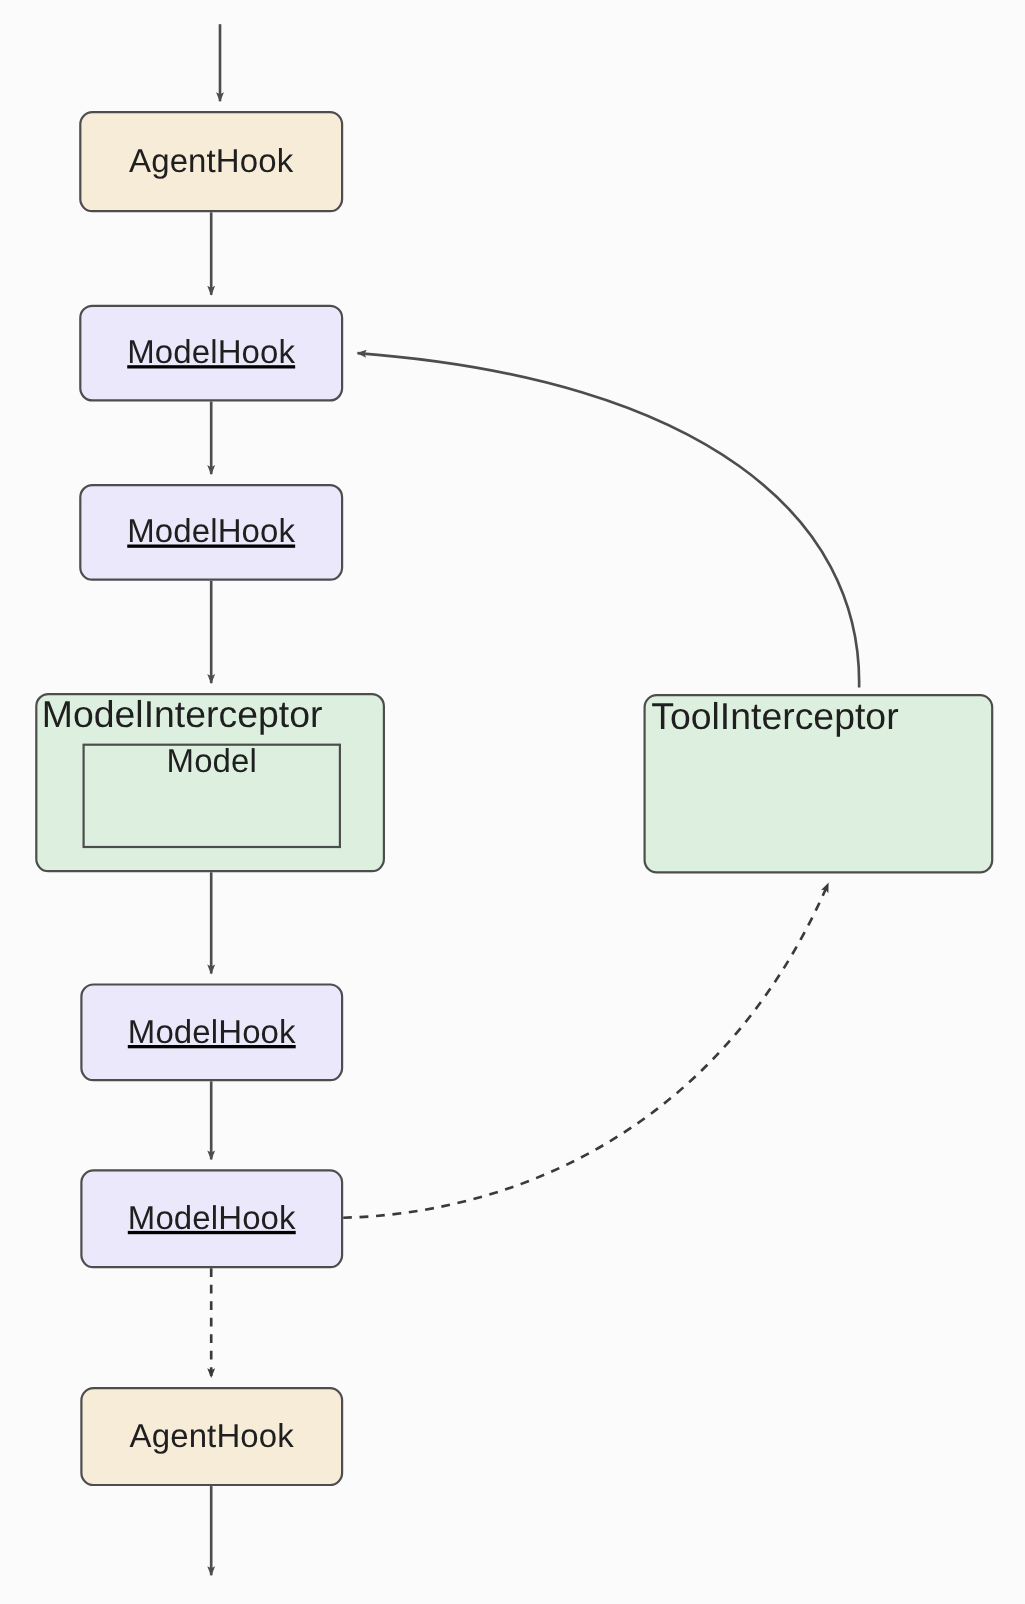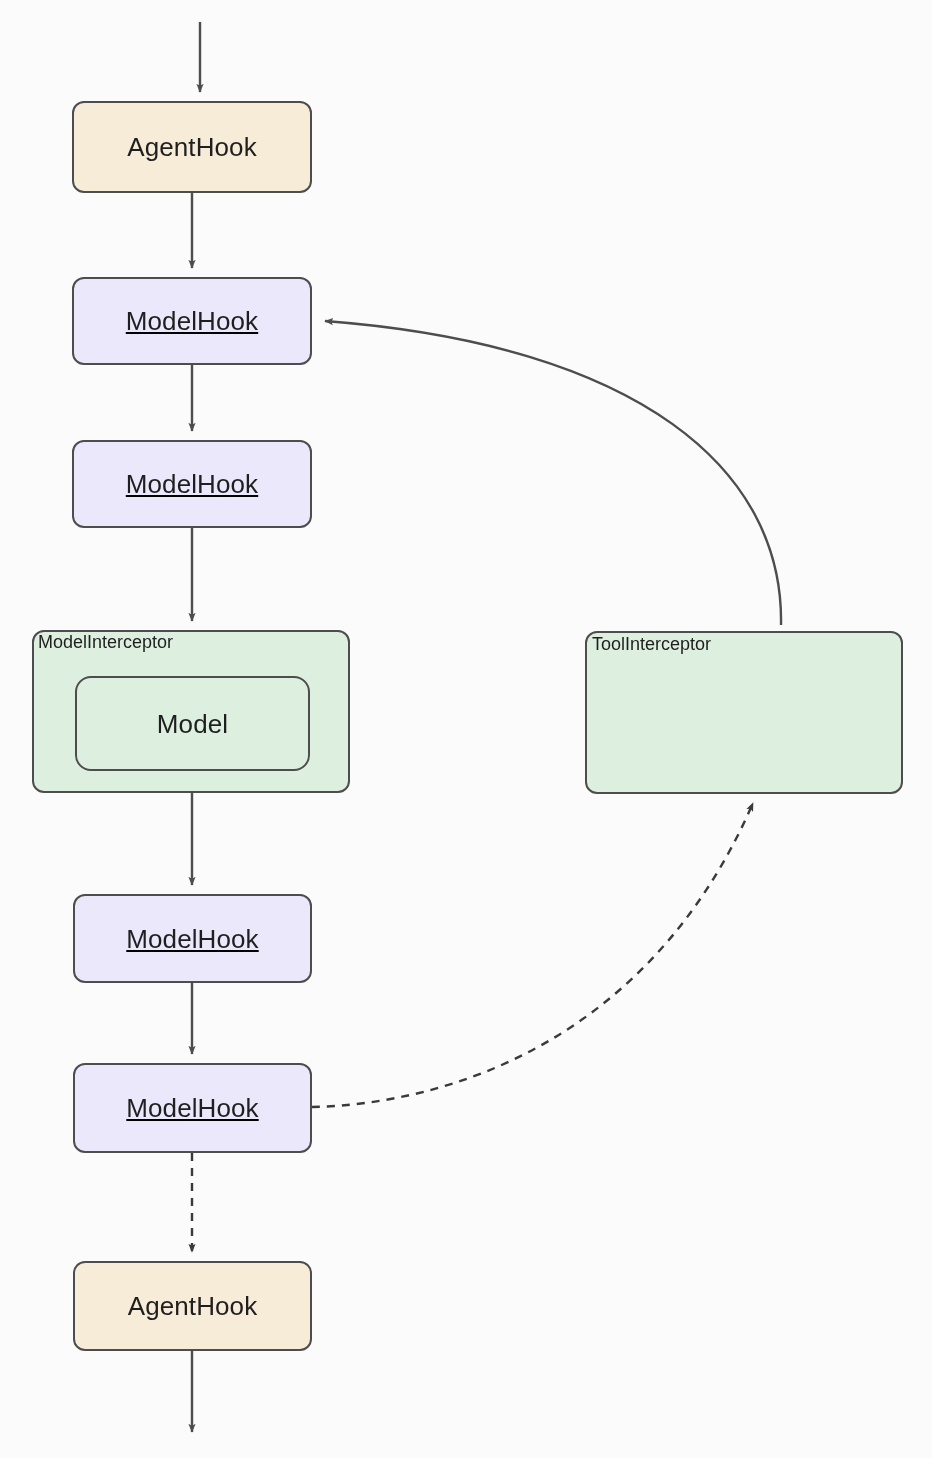--- a/index.html
+++ b/index.html
@@ -26,21 +26,21 @@
   .node {
     position: absolute;
     box-sizing: border-box;
     border: 2px solid #4d4d4d;
     border-radius: 12px;
     display: flex;
     align-items: center;
     justify-content: center;
   }
   .node-label {
-    font-size: 26px;
+    font-size: 30px;
     line-height: 1;
     color: #1f1f1f;
     letter-spacing: 0.1px;
     white-space: nowrap;
   }
   .hook-agent {
     background: #f6ecd8;
   }
   .hook-model {
     background: #ece8fb;
@@ -48,33 +48,32 @@
   }
   .group {
     position: absolute;
     box-sizing: border-box;
     border: 2px solid #4d4d4d;
     border-radius: 12px;
     background: #ddf0df;
   }
   .group-label {
     position: absolute;
-    font-size: 18px;
+    font-size: 34px;
     line-height: 1;
     color: #1f1f1f;
     white-space: nowrap;
   }
   .inner-node {
     position: absolute;
     box-sizing: border-box;
     border: 2px solid #4d4d4d;
-    border-radius: 16px;
+    border-radius: 0;
     background: #ddf0df;
     display: flex;
-    align-items: center;
     justify-content: center;
   }
 </style>
 </head>
 <body>
 
 <div id="canvas">
 
   <svg id="edge-layer" viewBox="0 0 932 1458" xmlns="http://www.w3.org/2000/svg">
     <defs>

